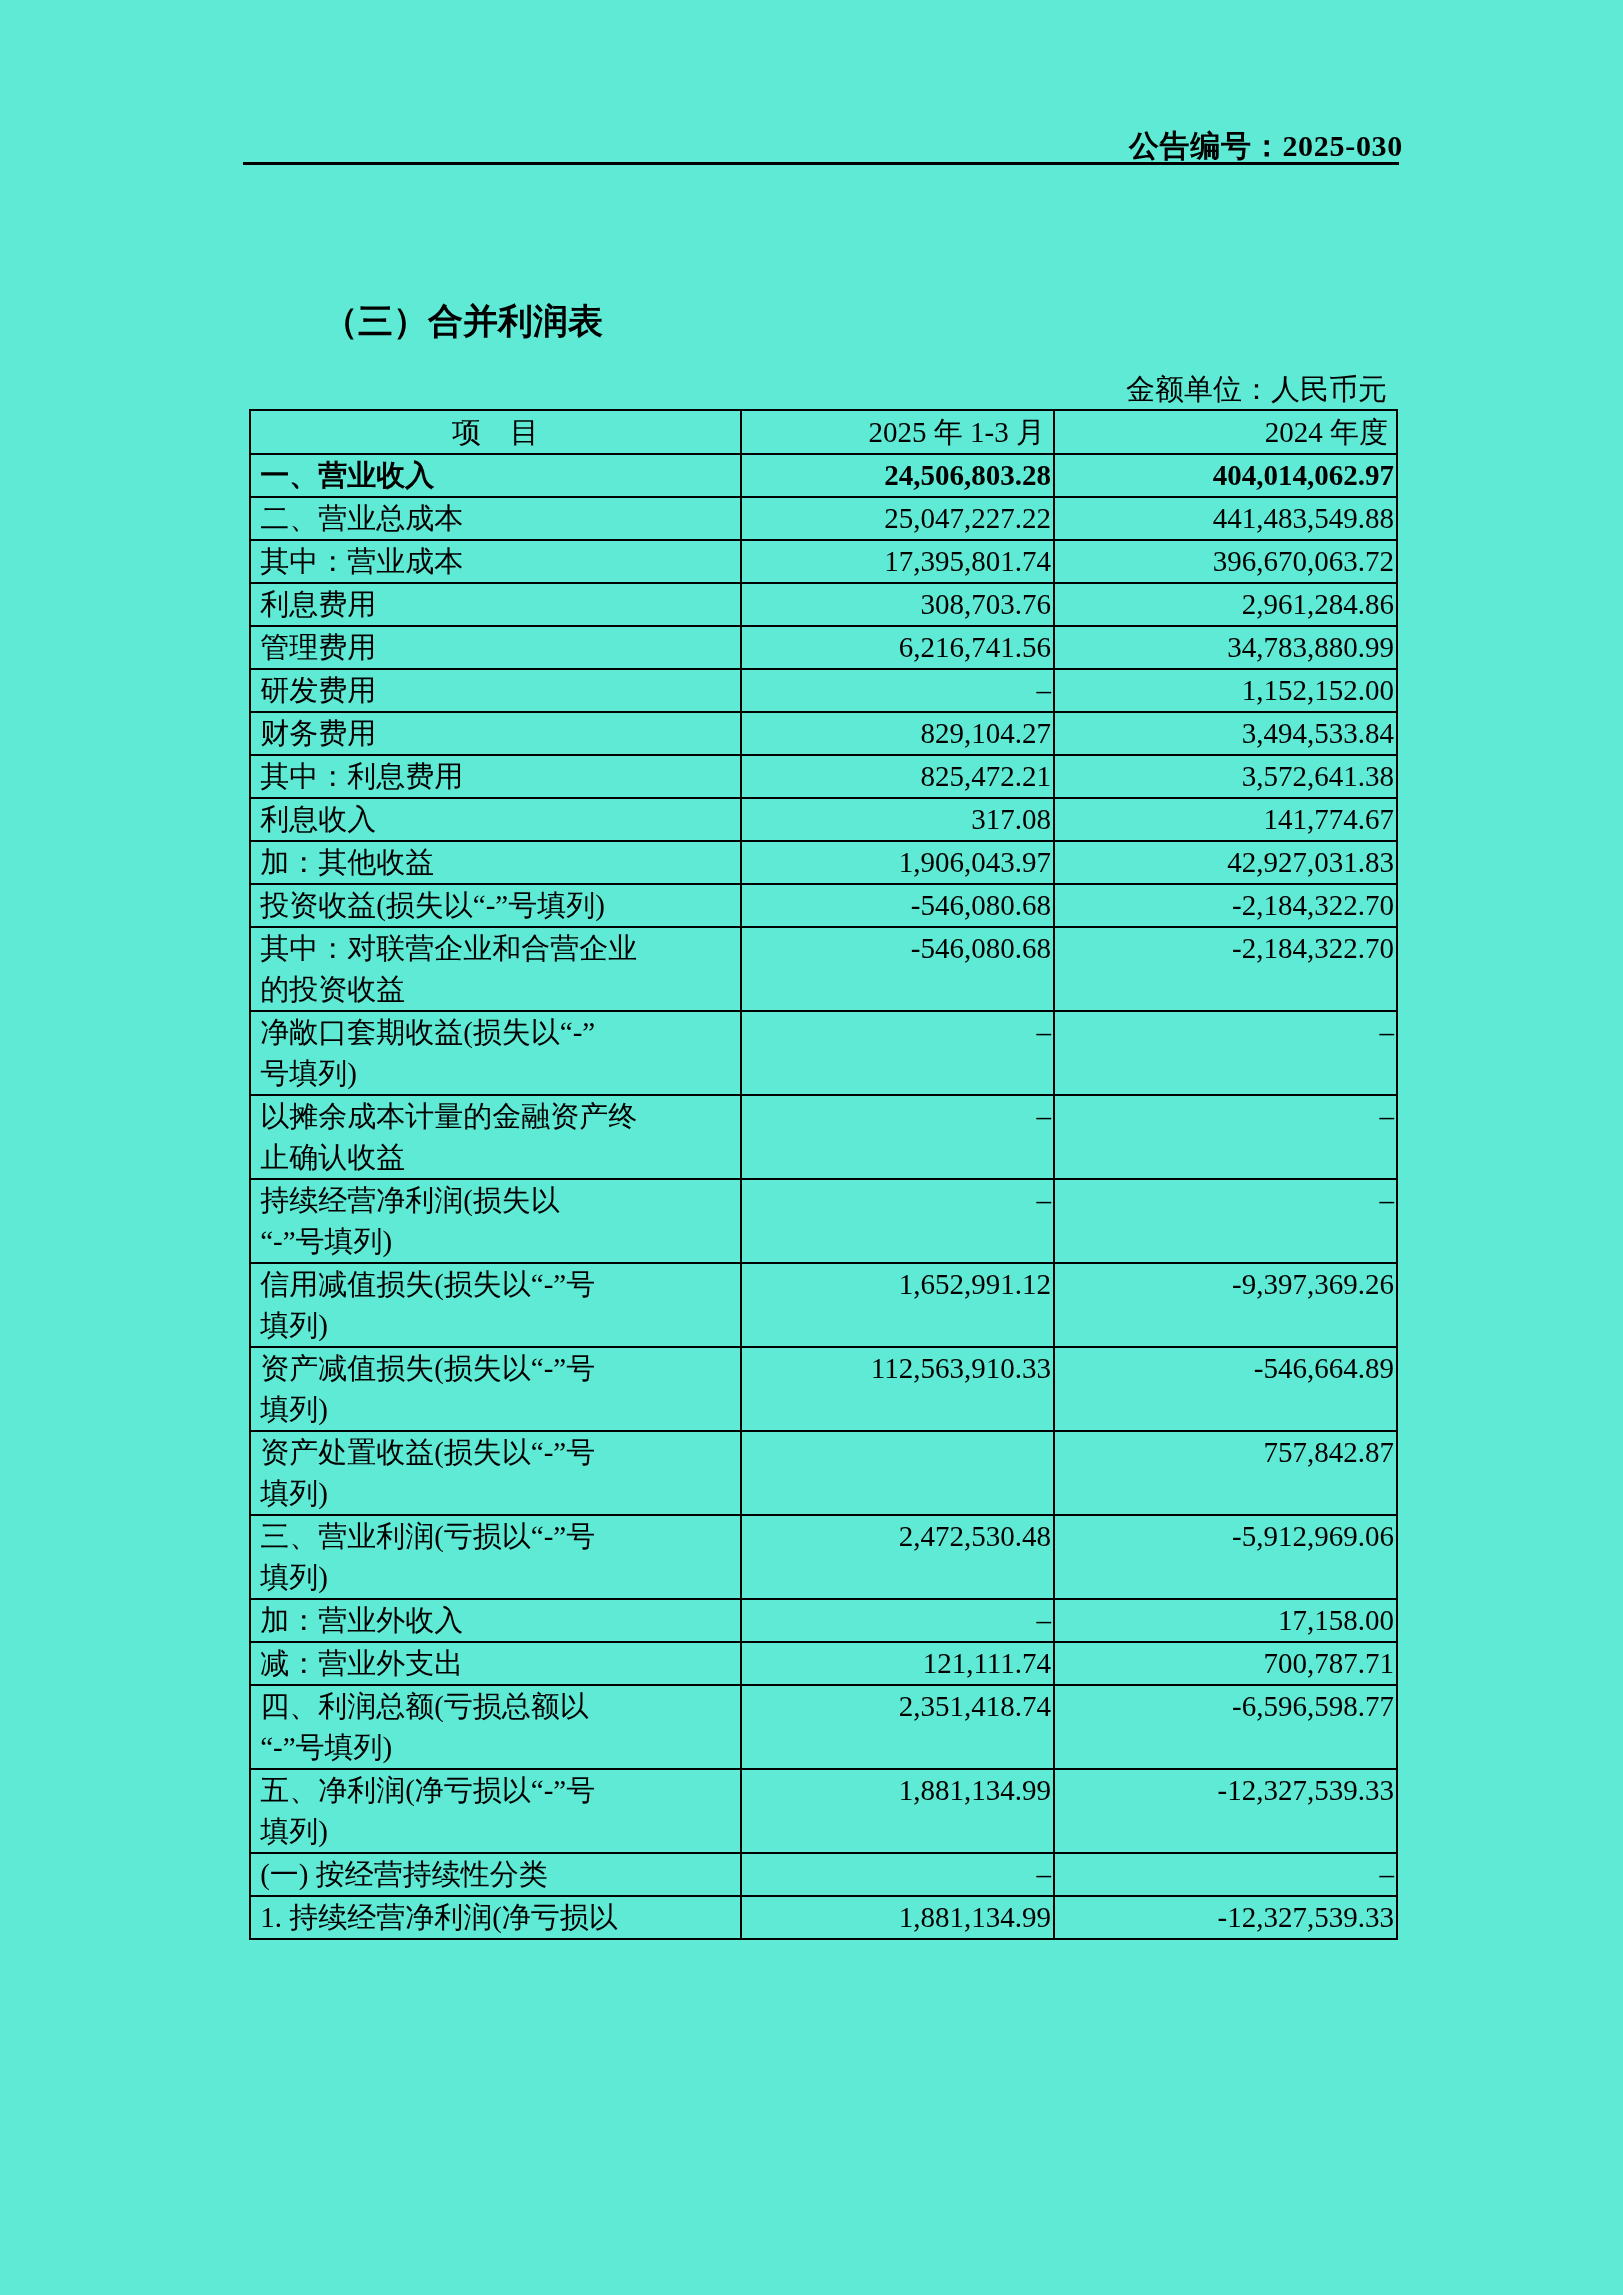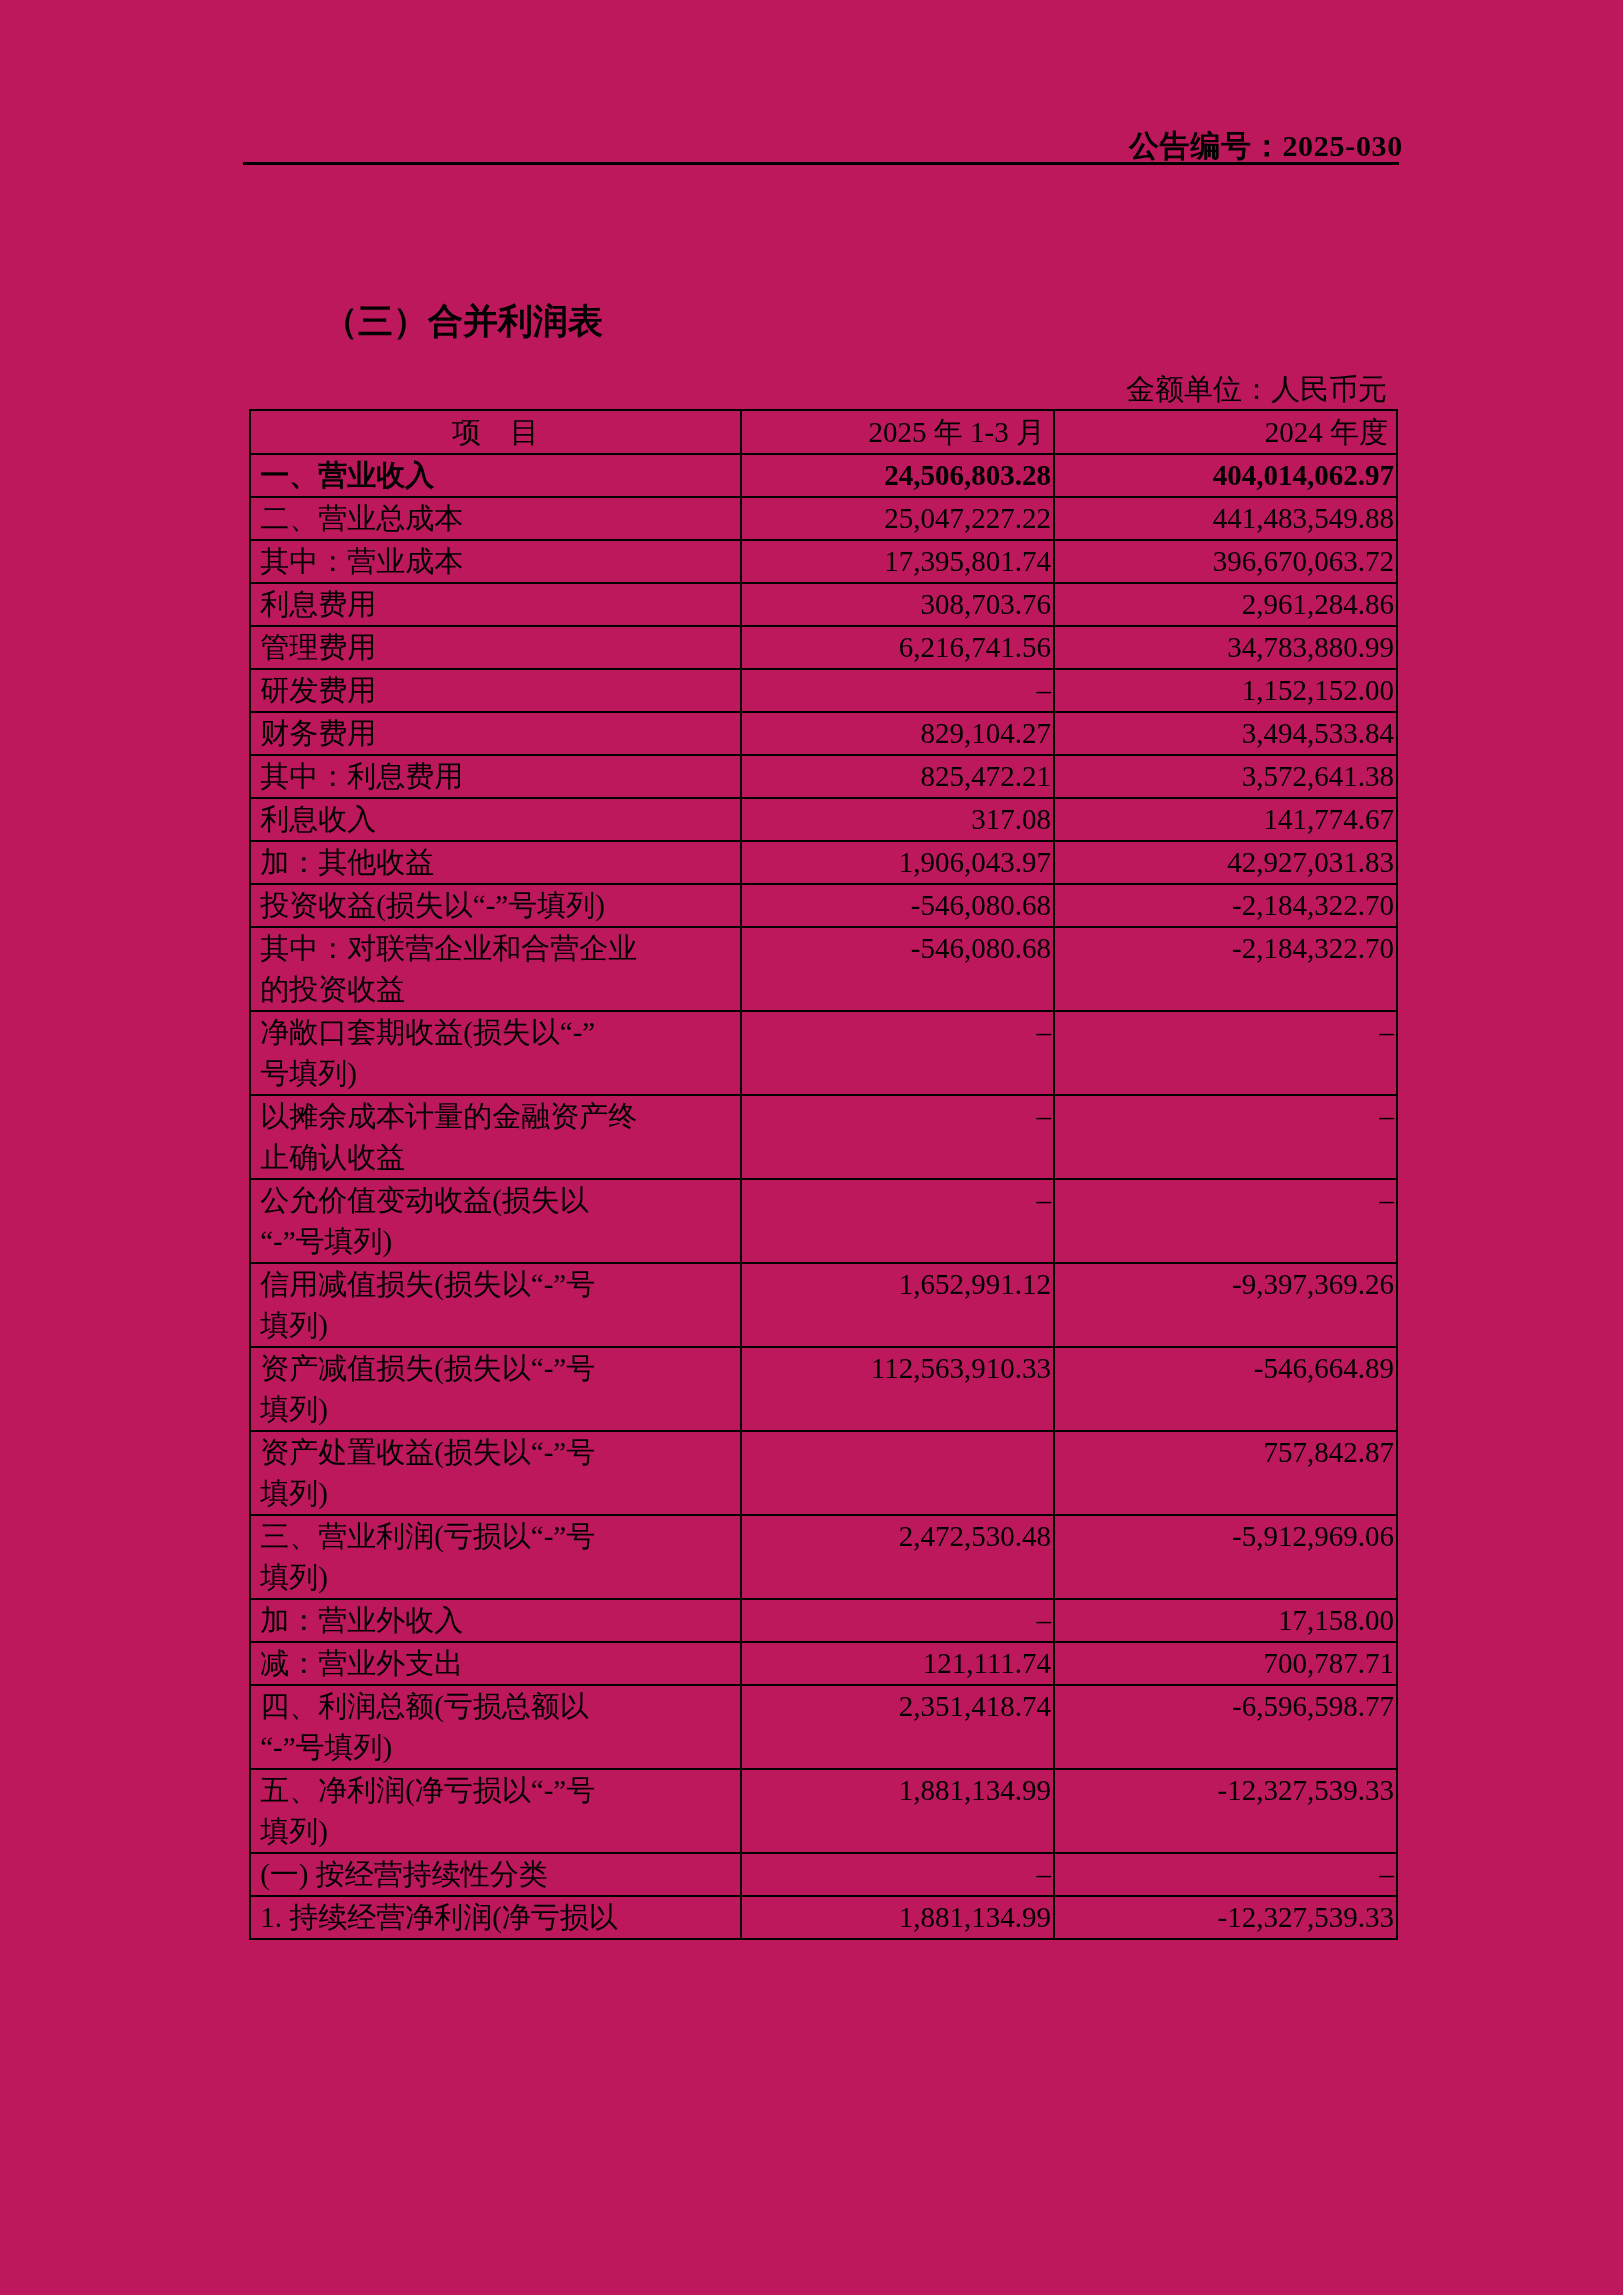--- a/index.html
+++ b/index.html
@@ -1,19 +1,19 @@
 <!DOCTYPE html>
 <html style="font-size:10.5px"><head>
 <meta charset="utf-8">
 <style>
   html,body{margin:0;padding:0;background:#e8e8e8;}
   .page{
     position:relative;
     width:1623px;height:2295px;
-    background:#be185d;
+    background:#5eead4;
     font-family:"Liberation Serif","DejaVu Serif",serif;
     color:#000;
     overflow:hidden;
   }
   .doc-header{
     position:absolute;
     top:126px;right:220px;
     font-size:30px;
     font-weight:bold;
     letter-spacing:0.7px;
@@ -177,21 +177,21 @@
           <td class="num">–</td>
           <td class="num">–</td>
         </tr>
         <tr class="tall">
           <td class="label">以摊余成本计量的金融资产终
 止确认收益</td>
           <td class="num">–</td>
           <td class="num">–</td>
         </tr>
         <tr class="tall">
-          <td class="label">公允价值变动收益(损失以
+          <td class="label">持续经营净利润(损失以
 “-”号填列)</td>
           <td class="num">–</td>
           <td class="num">–</td>
         </tr>
         <tr class="tall">
           <td class="label">信用减值损失(损失以“-”号
 填列)</td>
           <td class="num">1,652,991.12</td>
           <td class="num">-9,397,369.26</td>
         </tr>

